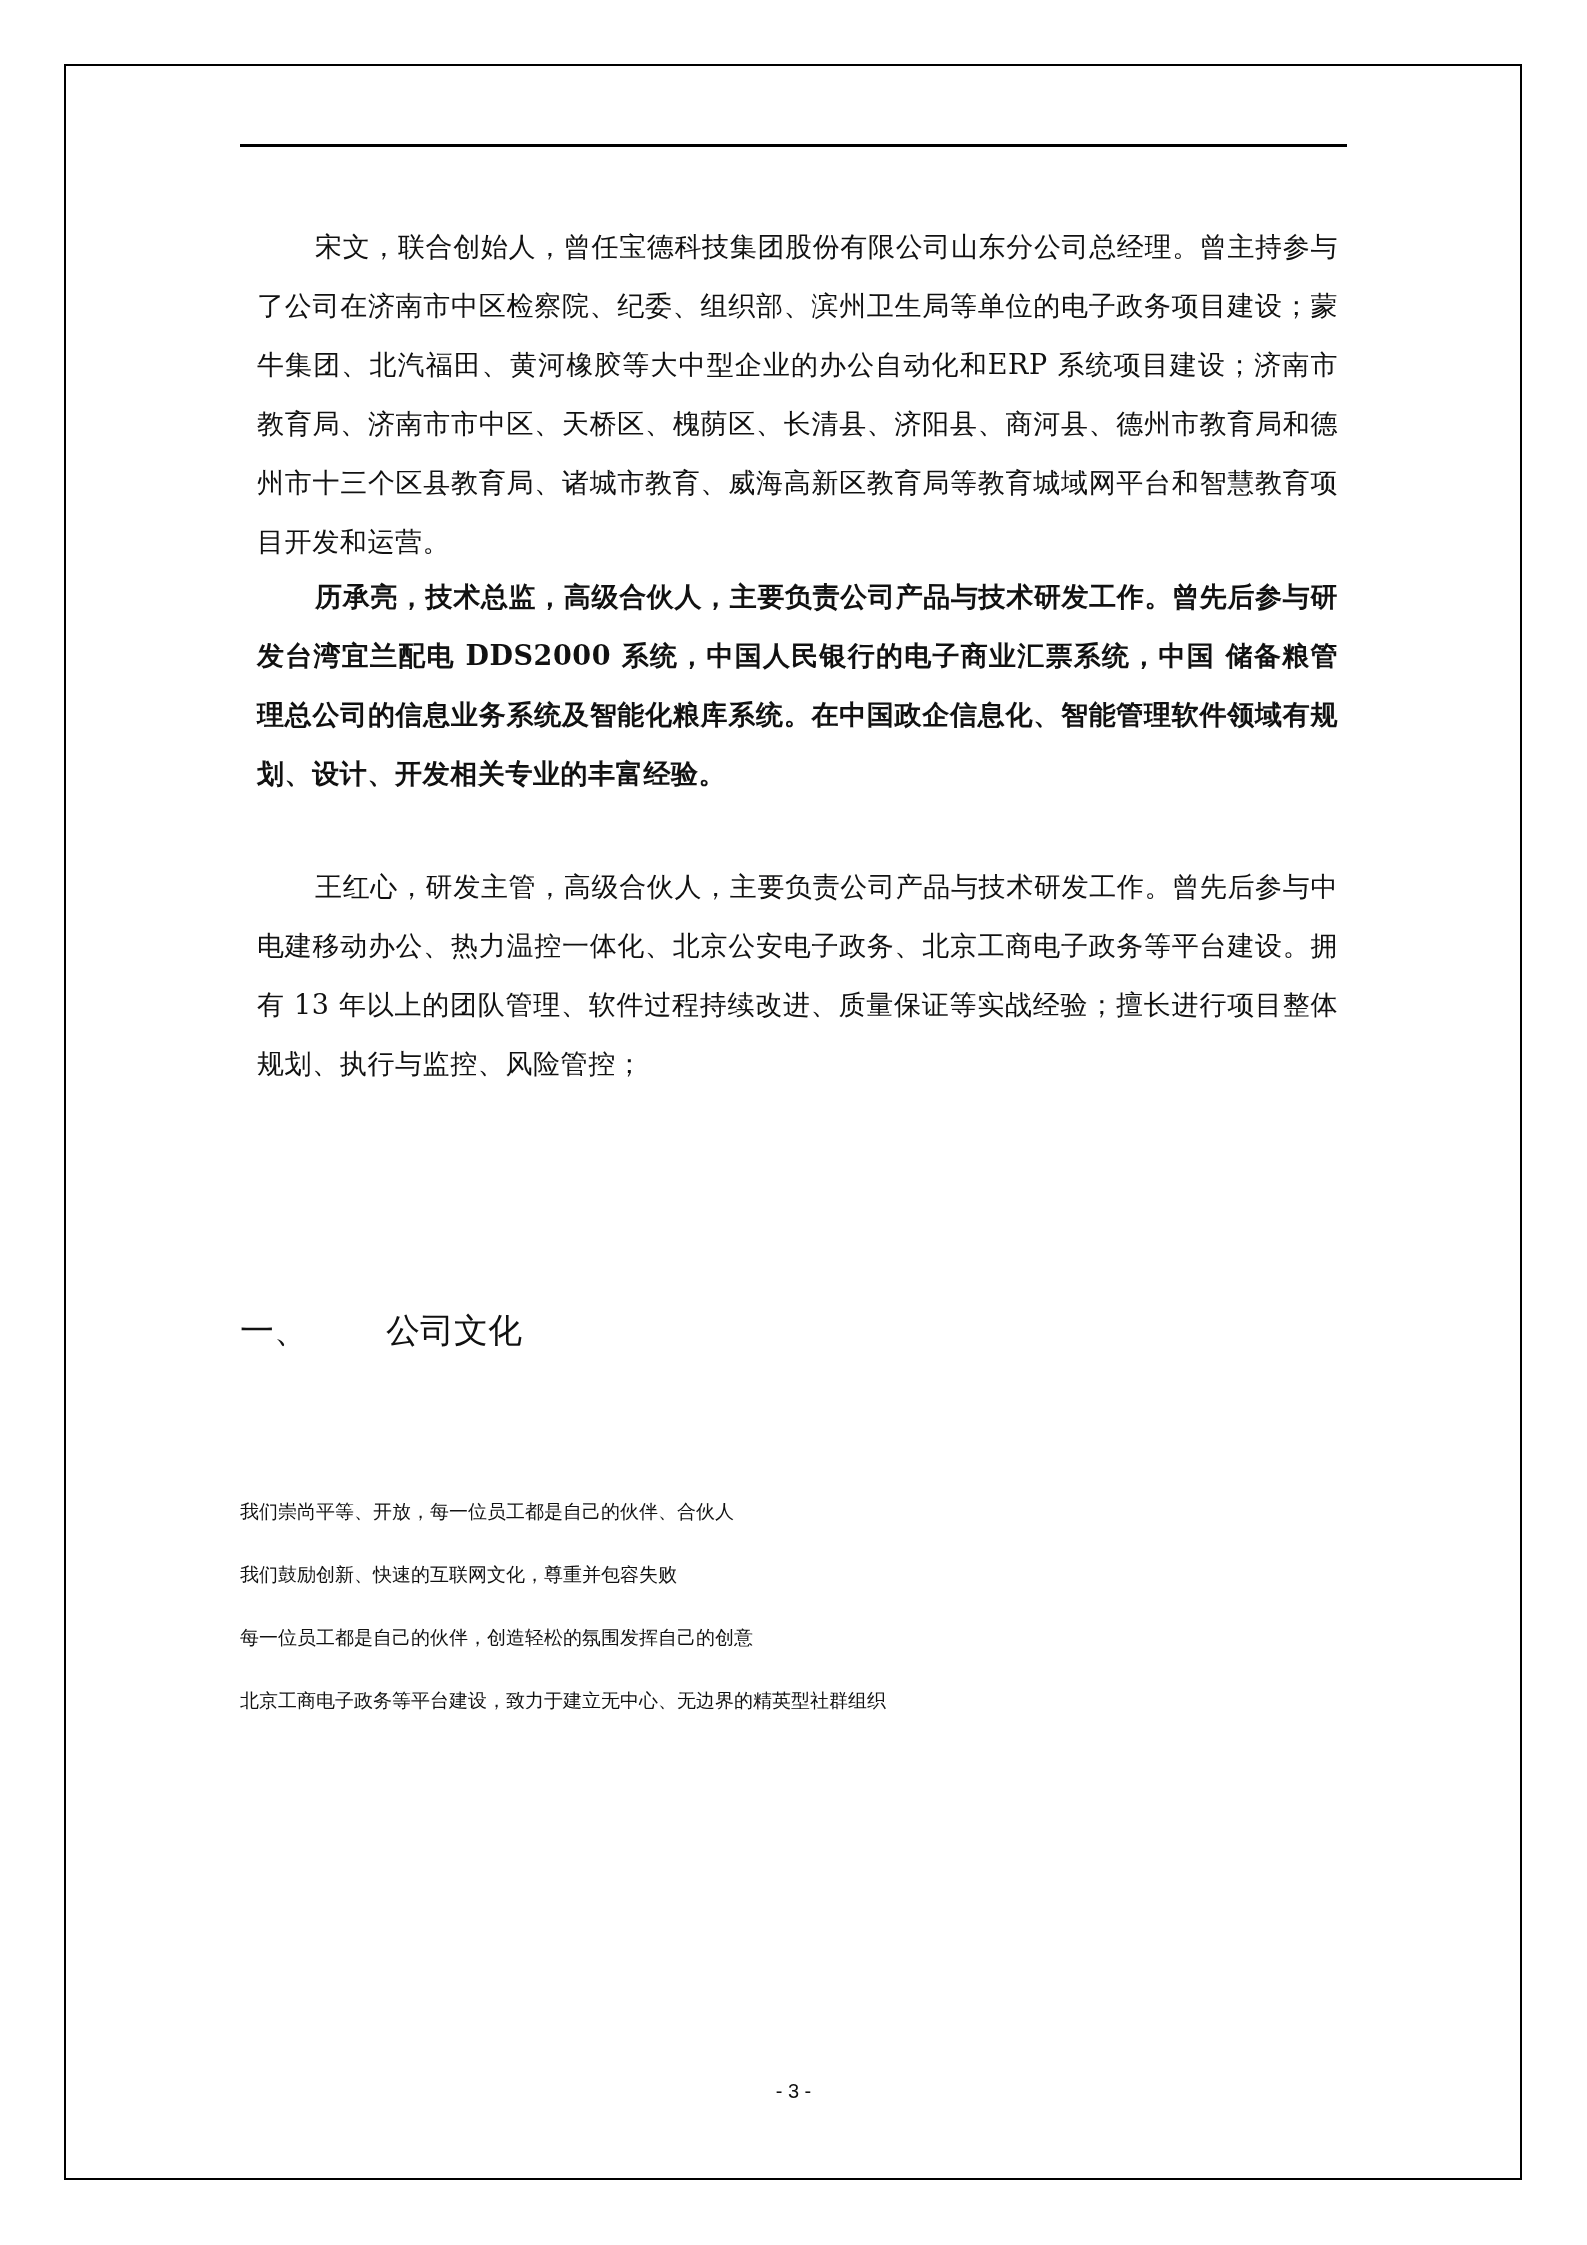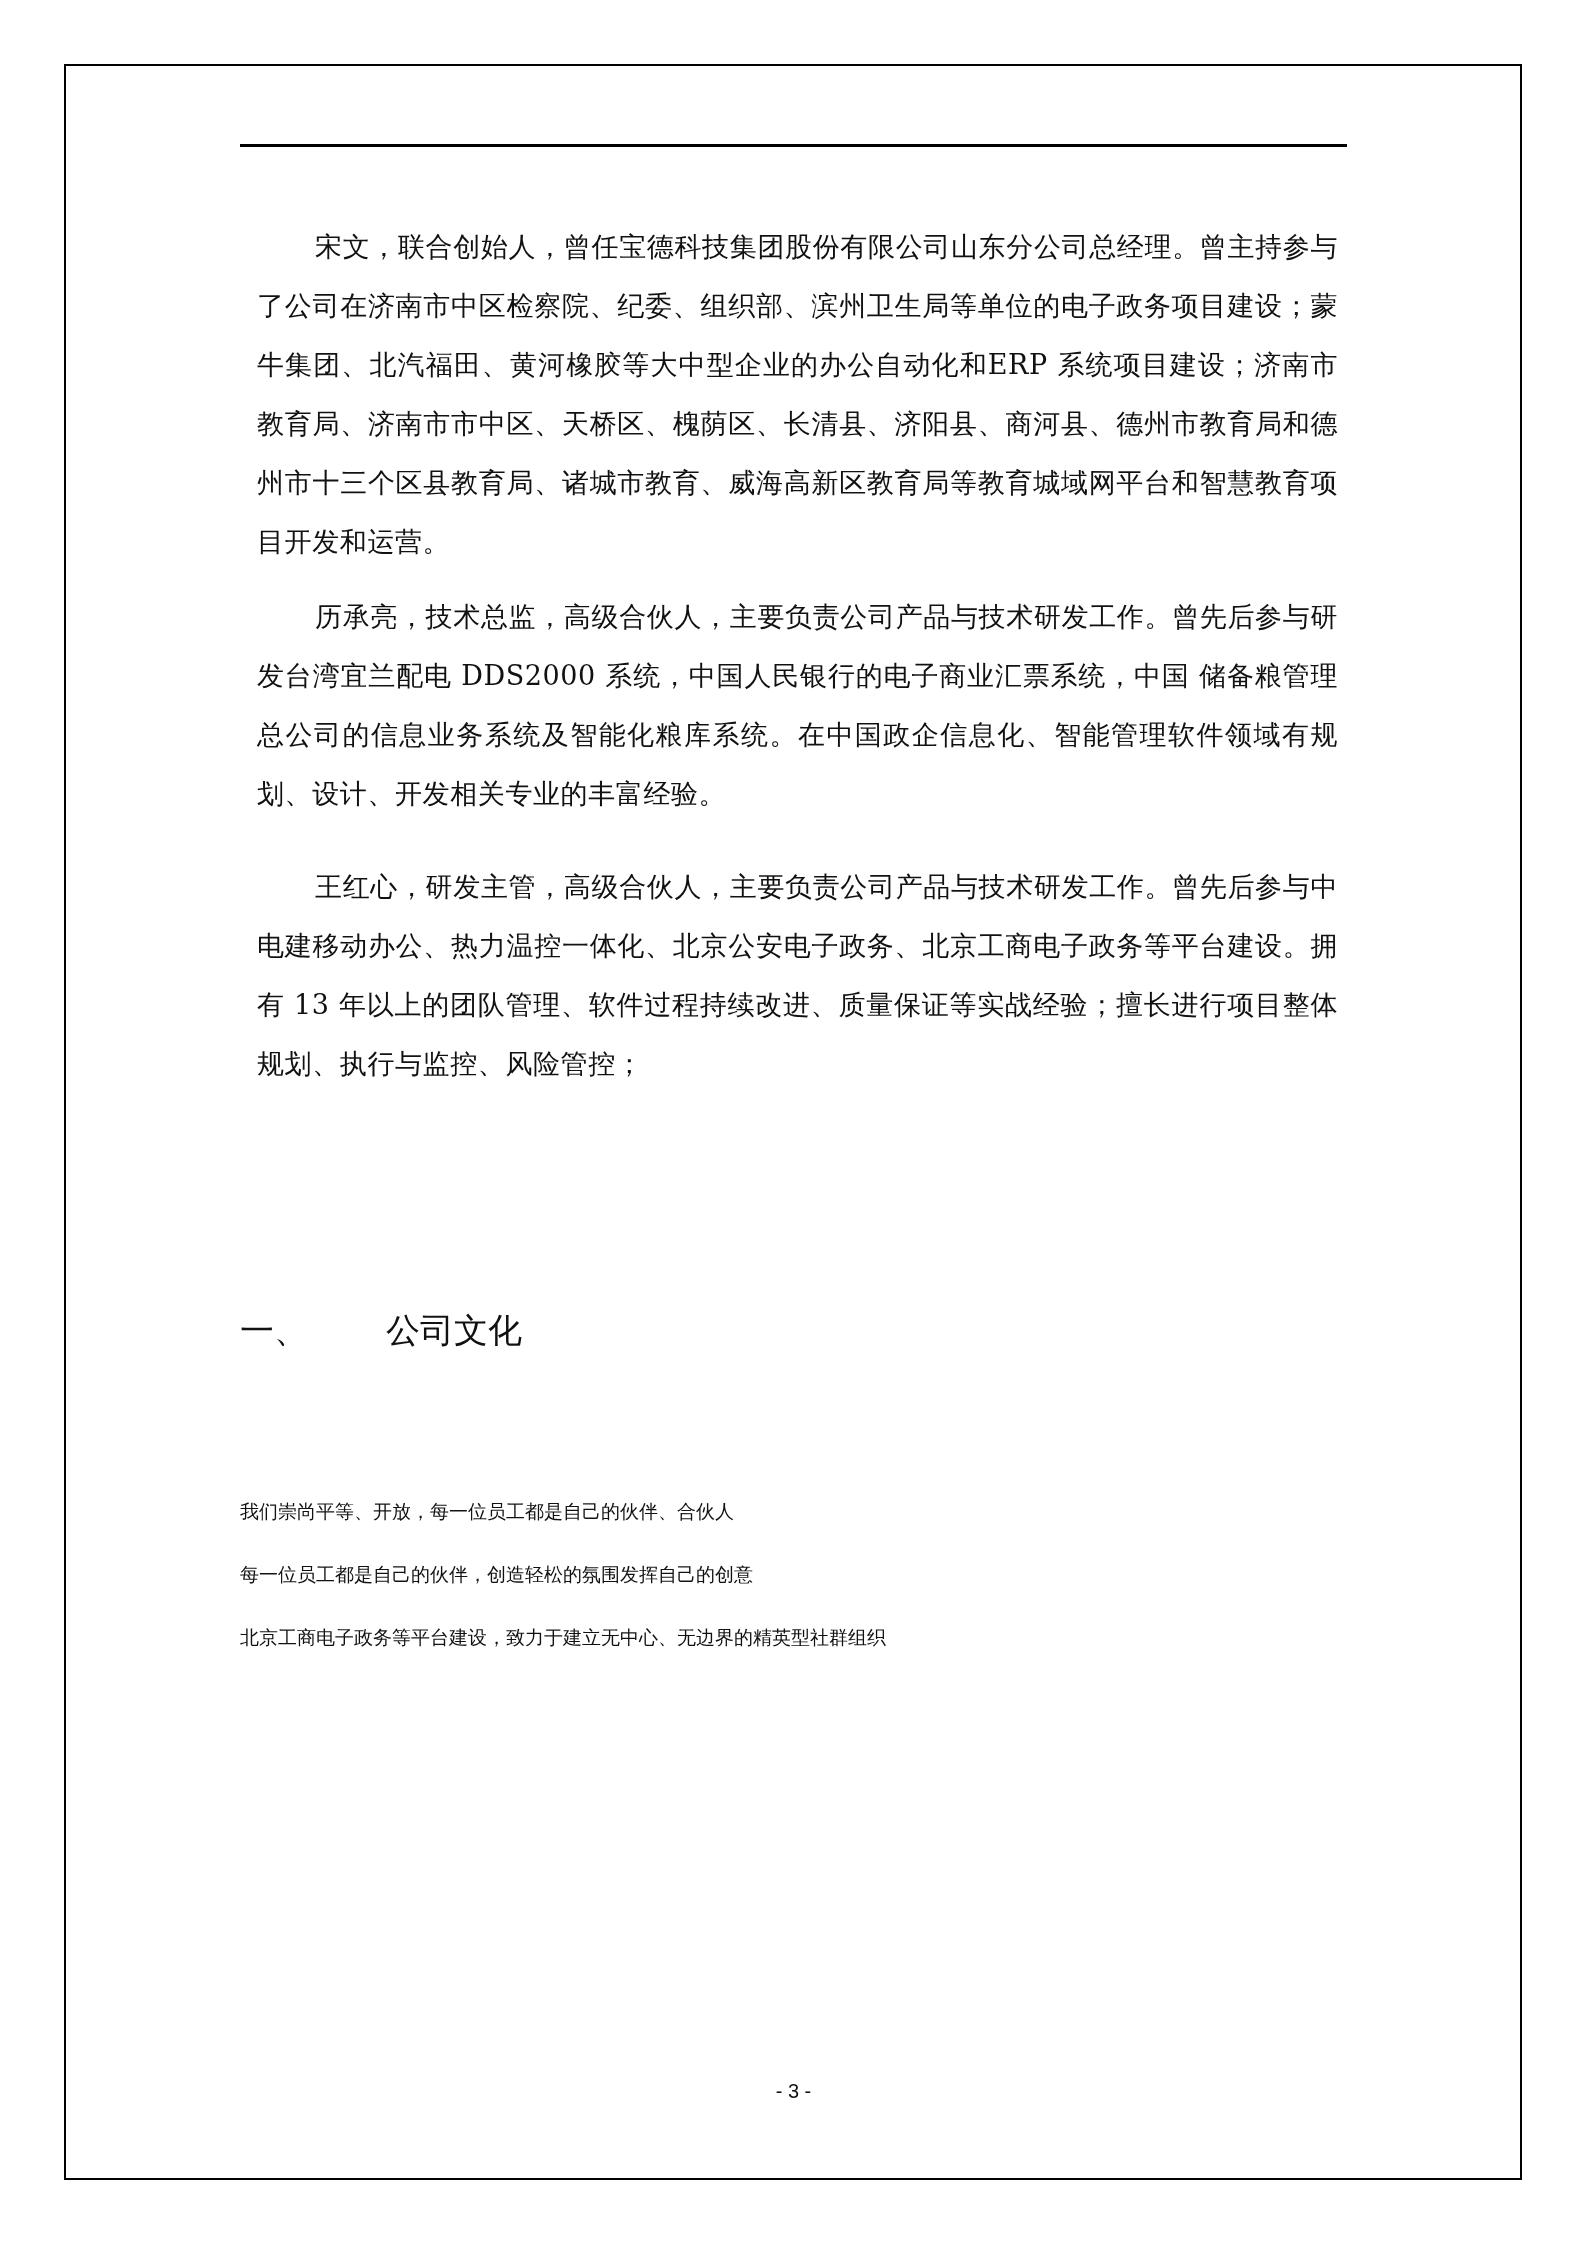--- a/index.html
+++ b/index.html
@@ -17,31 +17,32 @@
 </head>
 <body>
 
 <div class="page-border"></div>
 <div class="header-rule"></div>
 
 <div class="para" style="top:200px;">
   <p>宋文，联合创始人，曾任宝德科技集团股份有限公司山东分公司总经理。曾主持参与了公司在济南市中区检察院、纪委、组织部、滨州卫生局等单位的电子政务项目建设；蒙牛集团、北汽福田、黄河橡胶等大中型企业的办公自动化和ERP 系统项目建设；济南市教育局、济南市市中区、天桥区、槐荫区、长清县、济阳县、商河县、德州市教育局和德州市十三个区县教育局、诸城市教育、威海高新区教育局等教育城域网平台和智慧教育项目开发和运营。</p>
 </div>
 
-<div class="para" style="top:570px;">
+<div class="para" style="top:550px;font-weight:bold;">
   <p>历承亮，技术总监，高级合伙人，主要负责公司产品与技术研发工作。曾先后参与研发台湾宜兰配电 DDS2000 系统，中国人民银行的电子商业汇票系统，中国 储备粮管理总公司的信息业务系统及智能化粮库系统。在中国政企信息化、智能管理软件领域有规划、设计、开发相关专业的丰富经验。</p>
 </div>
 
 <div class="para" style="top:840px;">
   <p>王红心，研发主管，高级合伙人，主要负责公司产品与技术研发工作。曾先后参与中电建移动办公、热力温控一体化、北京公安电子政务、北京工商电子政务等平台建设。拥有 13 年以上的团队管理、软件过程持续改进、质量保证等实战经验；擅长进行项目整体规划、执行与监控、风险管控；</p>
 </div>
 
 <div class="heading">
   <span class="num">一、</span><span>公司文化</span>
 </div>
 
 <div class="culture">
   <div>我们崇尚平等、开放，每一位员工都是自己的伙伴、合伙人</div>
+  <div>我们鼓励创新、快速的互联网文化，尊重并包容失败</div>
   <div>每一位员工都是自己的伙伴，创造轻松的氛围发挥自己的创意</div>
   <div>北京工商电子政务等平台建设，致力于建立无中心、无边界的精英型社群组织</div>
 </div>
 
 <div class="page-num">- 3 -</div>
 
 </body></html>

